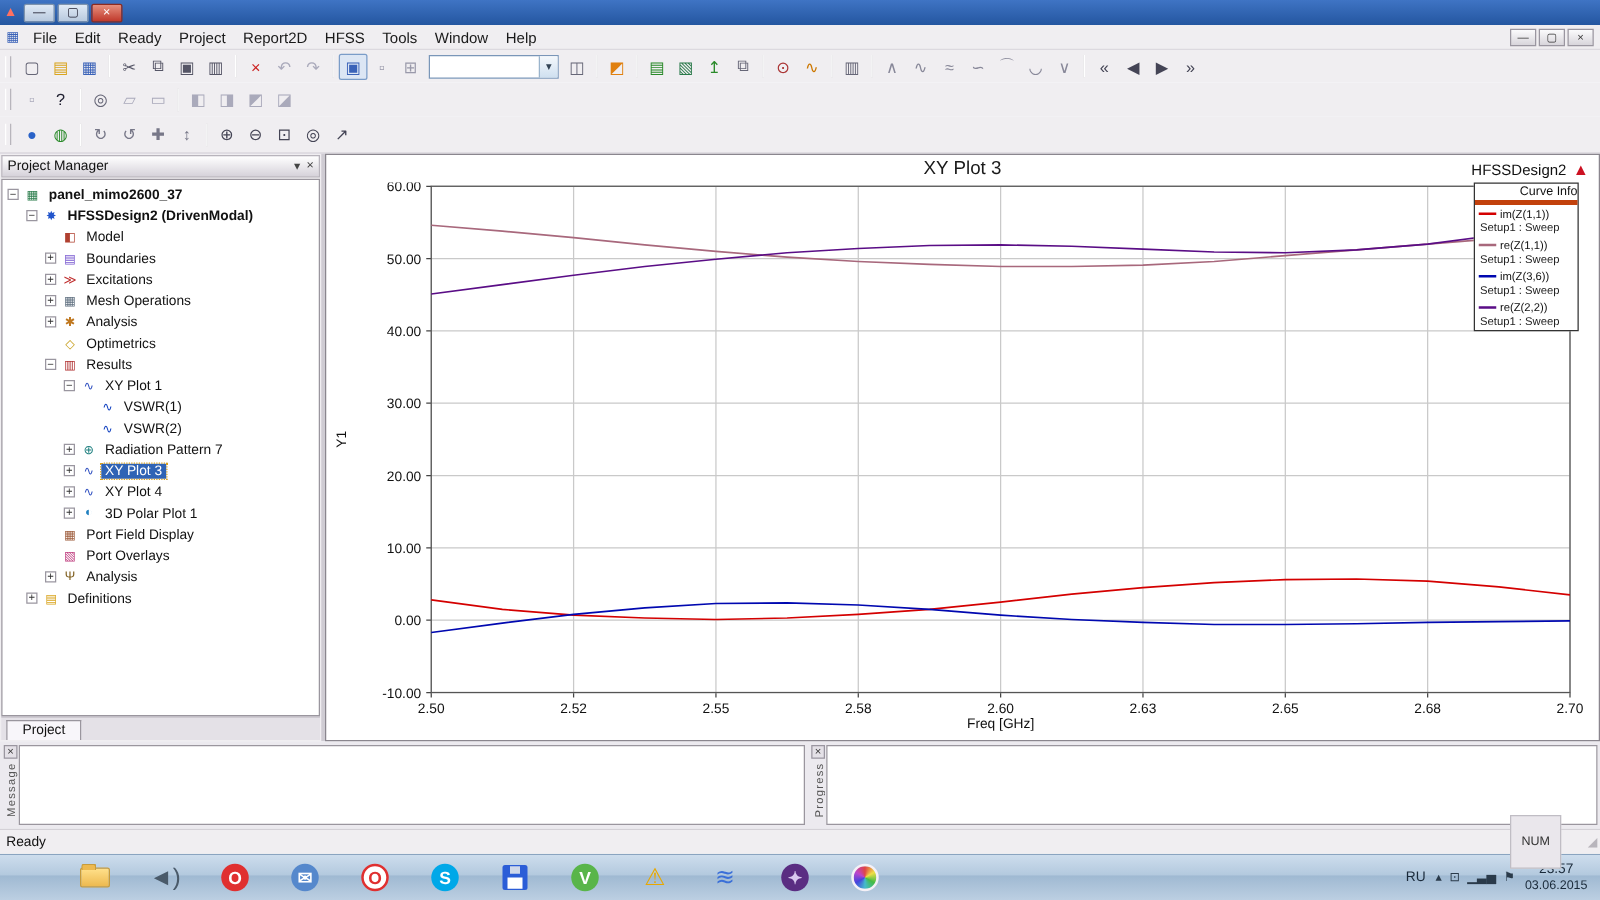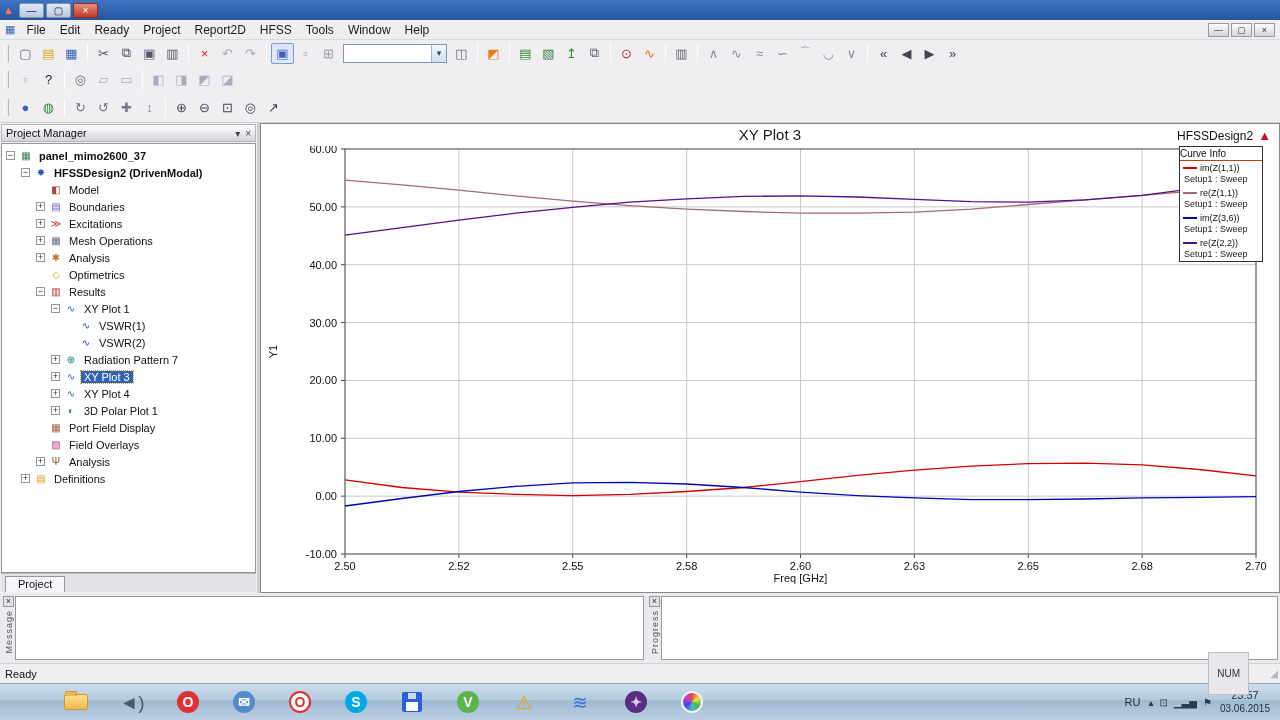--- a/index.html
+++ b/index.html
@@ -52,21 +52,21 @@
   .pm-tabs{height:19px;border-top:1px solid #b8b4bc;display:flex;align-items:flex-end;background:#e4e1e7;padding-left:4px;flex:none}
   .pm-tab{background:#f8f6fa;border:1px solid #9a969e;border-bottom:none;padding:1px 12px 2px;font-size:11px}
 
   
   .chart-window{flex:1;position:relative;background:#fff;border:1px solid #8a868e;overflow:hidden}
   .chart-title{position:absolute;top:2px;left:0;right:0;text-align:center;font-size:15px;color:#1a1a1a}
   .design-label{position:absolute;top:4px;right:8px;font-size:12px;display:flex;align-items:center;gap:5px}
   .ansoft-logo{color:#cc1122;font-size:13px}
   #plot-svg{position:absolute;top:22px;left:0}
   .legend{position:absolute;top:22px;right:16px;width:84px;background:#fff;border:1px solid #333;font-size:9px}
-  .legend-header{font-size:10px;text-align:left;border-bottom:1px solid #c2410c;padding:1px 0}
+  .legend-header{font-size:10px;text-align:right;border-bottom:4px solid #c2410c;padding:1px 0}
   .legend-entry{padding:2px 3px 2px}
   .lrow{display:flex;align-items:center;gap:3px}
   .legend-line{width:14px;min-width:14px;height:2px;display:inline-block}
   .lsetup{padding-left:1px;color:#222;margin-top:1px}
 
   
   .bottom{height:70px;flex:none;display:flex;background:#eceaef;gap:4px;padding:3px 2px}
   .dock-panel{display:flex}
   .dock-panel.msg{width:642px;flex:none}
   .dock-panel.prog{flex:1}
@@ -302,21 +302,21 @@
               <span class="tree-label">3D Polar Plot 1</span>
             </div>
             <div class="tree-row" style="padding-left: 34px;">
               <span class="expander none"></span>
               <span class="tree-ico" style="color: rgb(160, 96, 64);">▦</span>
               <span class="tree-label">Port Field Display</span>
             </div>
             <div class="tree-row" style="padding-left: 34px;">
               <span class="expander none"></span>
               <span class="tree-ico" style="color: rgb(192, 64, 128);">▧</span>
-              <span class="tree-label">Field Overlays</span>
+              <span class="tree-label">Port Overlays</span>
             </div>
             <div class="tree-row" style="padding-left: 34px;">
               <span class="expander">+</span>
               <span class="tree-ico" style="color: rgb(128, 96, 32);">Ψ</span>
               <span class="tree-label">Analysis</span>
             </div>
             <div class="tree-row" style="padding-left: 19px;">
               <span class="expander">+</span>
               <span class="tree-ico" style="color: rgb(217, 165, 32);">▤</span>
               <span class="tree-label">Definitions</span>

